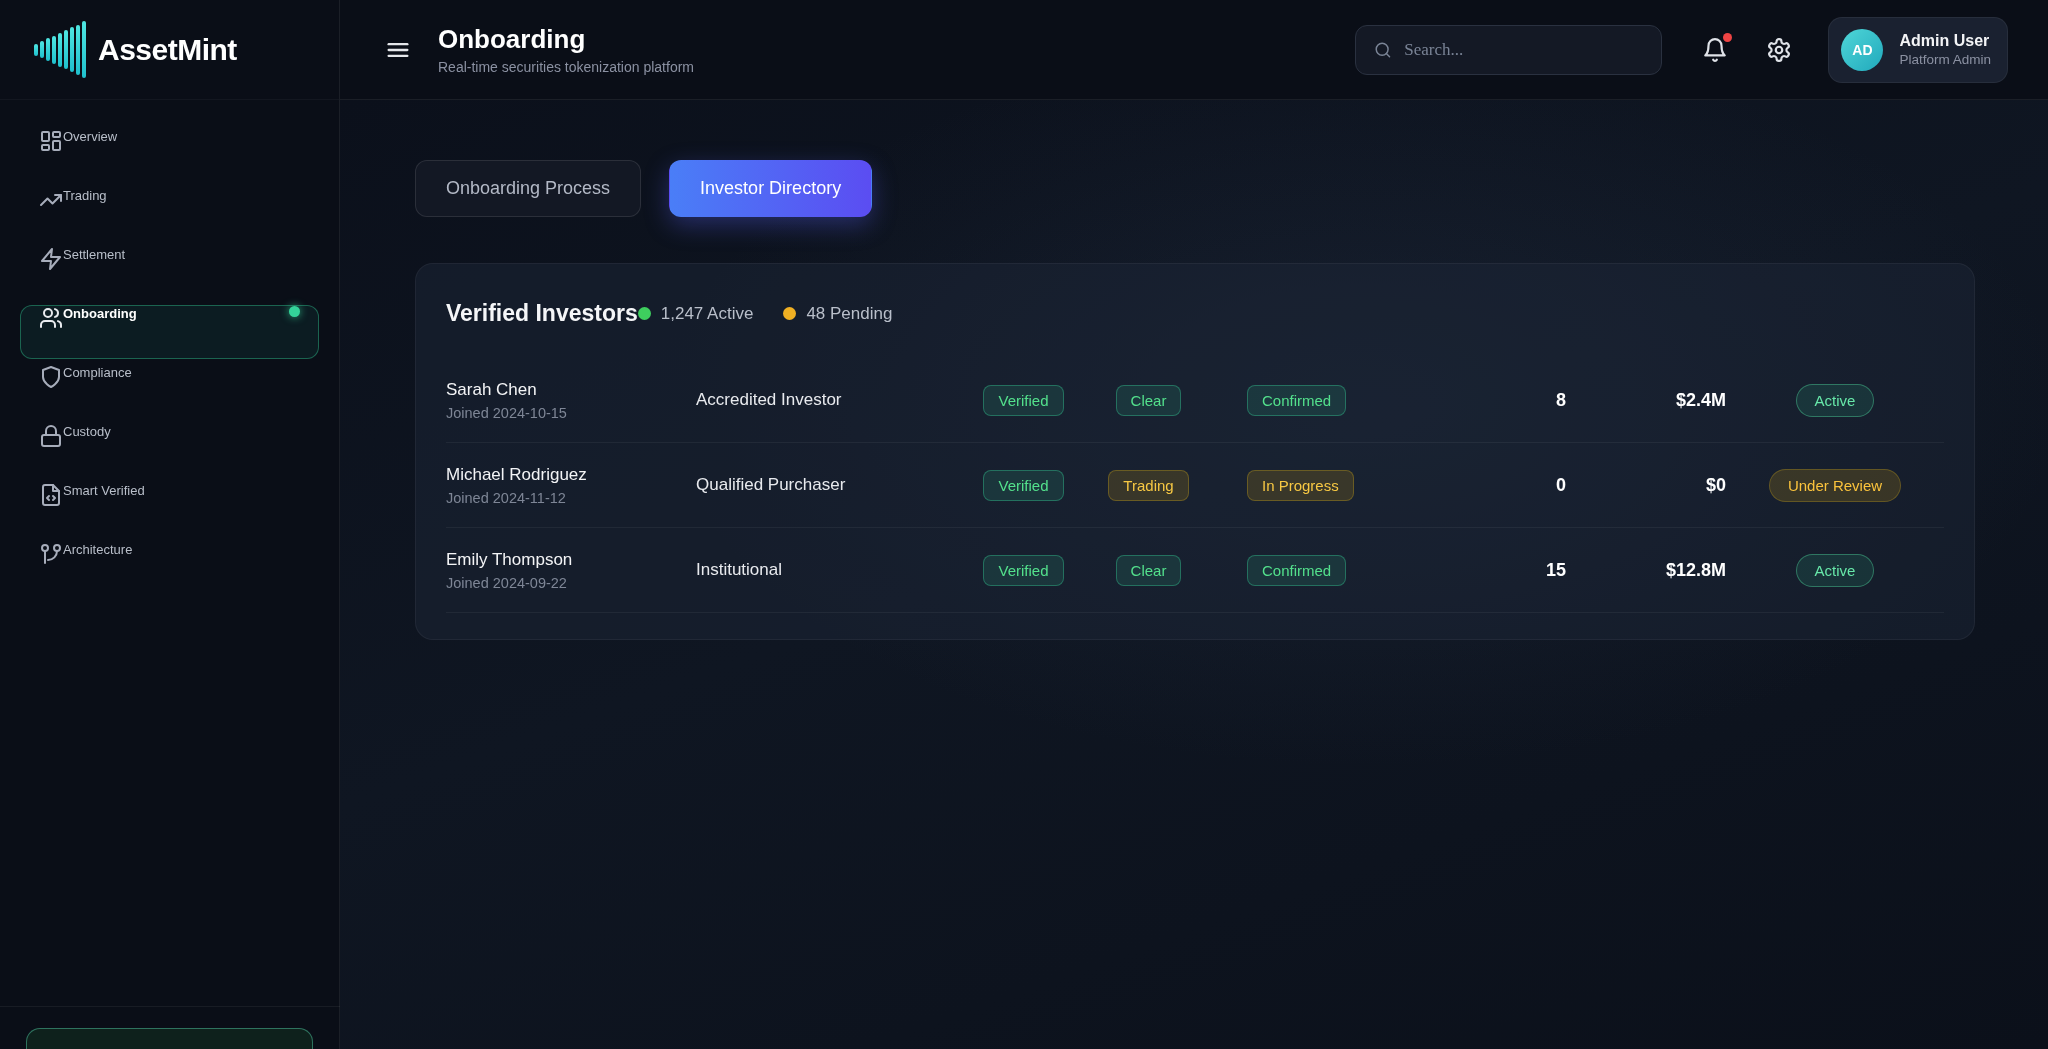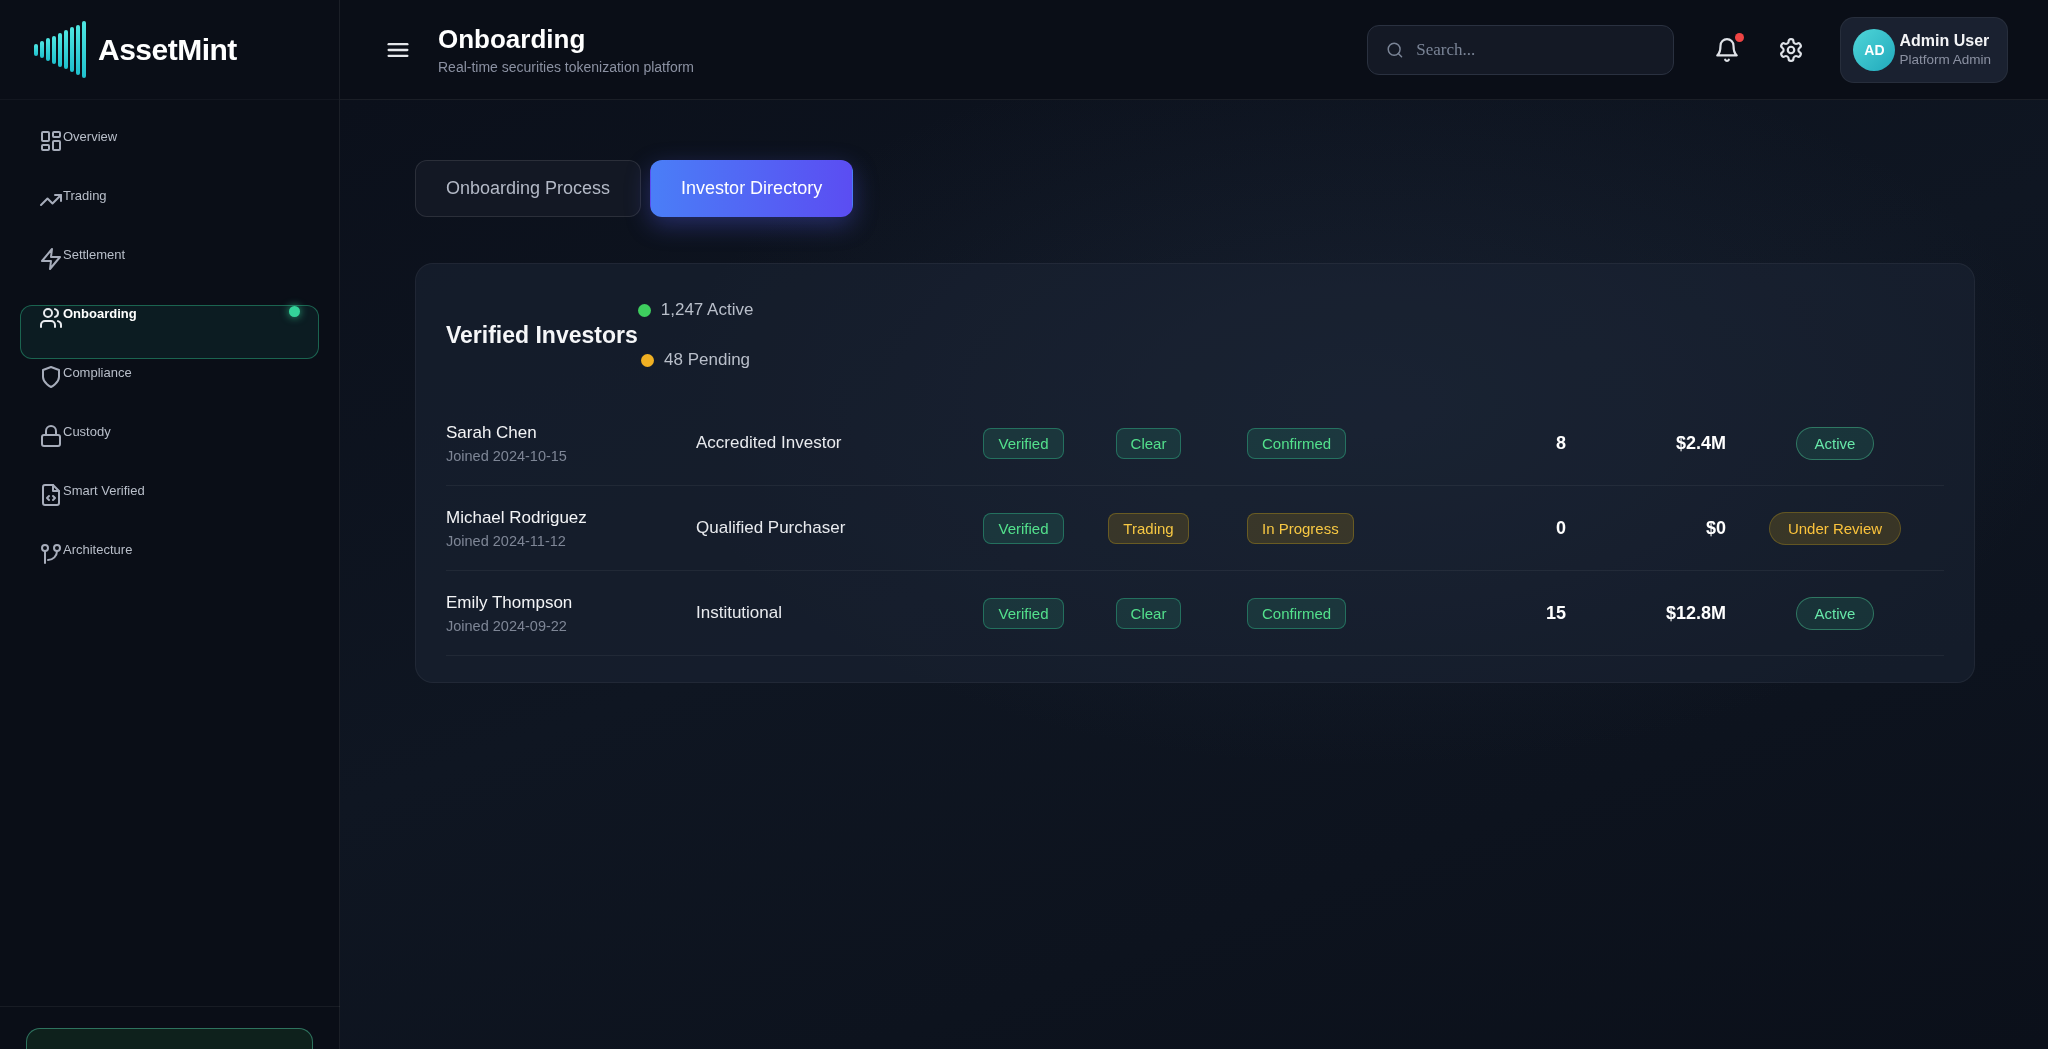--- a/index.html
+++ b/index.html
@@ -84,21 +84,21 @@
   }
   .search-box input::placeholder { color:#7a8496; }
   .icon-btn { position:relative; color:#dfe2e8; cursor:pointer; display:flex; padding:6px; }
   .bell-wrap { margin-right:26px; }
   .gear-wrap { margin-right:30px; }
   .notif-dot {
     position:absolute; top:2px; right:2px; width:9px; height:9px;
     border-radius:50%; background:#ef4444;
   }
   .user-chip {
-    display:flex; align-items:center; gap:4px;
+    display:flex; align-items:center; gap:16px;
     height:66px; padding:0 16px 0 12px; border-radius:14px;
     background:#1a2130; border:1px solid rgba(255,255,255,0.06);
     cursor:pointer;
   }
   .avatar {
     width:42px; height:42px; border-radius:50%;
     background:linear-gradient(135deg,#4fd6d8 0%,#21a9bc 100%);
     display:flex; align-items:center; justify-content:center;
     color:#ffffff; font-size:14px; font-weight:700;
   }
@@ -106,42 +106,42 @@
   .user-meta .u-role { font-size:13.5px; color:#8b91a2; margin-top:2px; }
 
   
   .main {
     position:absolute; left:340px; right:0; top:100px; bottom:0;
     background:
       radial-gradient(1000px 520px at 60% 32%, rgba(58,76,106,0.20), transparent 70%),
       linear-gradient(160deg,#0b101b 0%,#0f1622 45%,#0b101a 100%);
     padding:60px 0 0 75px;
   }
-  .tabs { display:flex; gap:9px; }
+  .tabs { display:flex; gap:28px; }
   .tab {
     font-size:18px; padding:17px 30px; border-radius:12px; cursor:pointer;
     border:1px solid rgba(255,255,255,0.10);
     background:rgba(21,26,38,0.85); color:#b3b9c6;
   }
   .tab.active {
     background:linear-gradient(90deg,#4a7ef7 0%,#5b4df2 100%);
     border-color:transparent; color:#ffffff; font-weight:500;
     box-shadow:0 8px 24px rgba(86,94,242,0.35);
   }
 
   .card {
     margin-top:46px; width:1560px;
     background:rgba(27,36,52,0.55);
     border:1px solid rgba(255,255,255,0.05);
     border-radius:18px;
     padding:36px 30px 26px 30px;
   }
   .card-head { display:flex; align-items:center; margin-bottom:31px; }
   .card-title { font-size:23px; font-weight:700; color:#f5f6f8; }
-  .stats { display:flex; align-items:center; gap:30px;flex-direction:column; }
+  .stats { display:flex; align-items:center; gap:30px; }
   .stat { display:flex; align-items:center; gap:10px; font-size:17px; color:#b9bfca; }
   .stat-dot { width:13px; height:13px; border-radius:50%; }
   .stat-dot.green { background:#3ece5e; }
   .stat-dot.amber { background:#f0b023; }
 
   .grid-row {
     display:grid;
     grid-template-columns:250px 265px 125px 125px 195px 160px 160px 1fr;
     align-items:center;
   }

